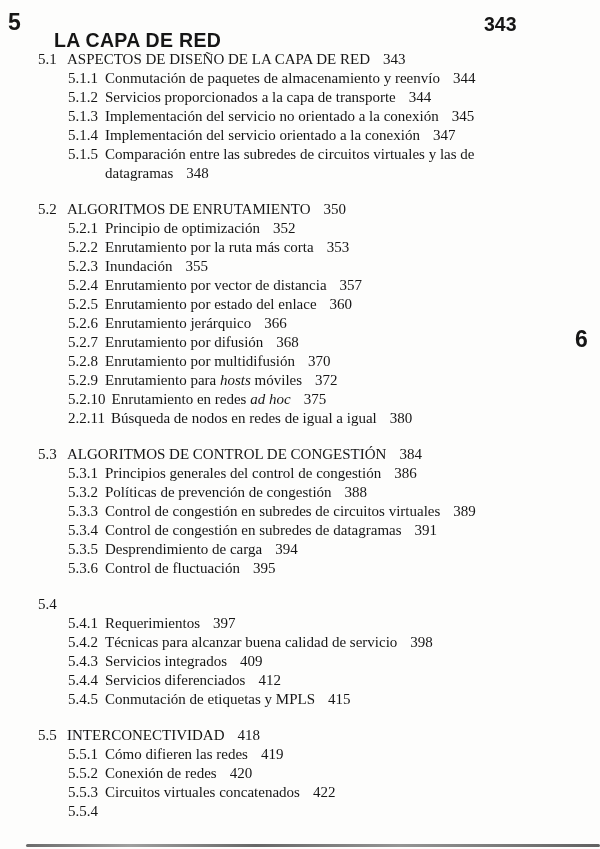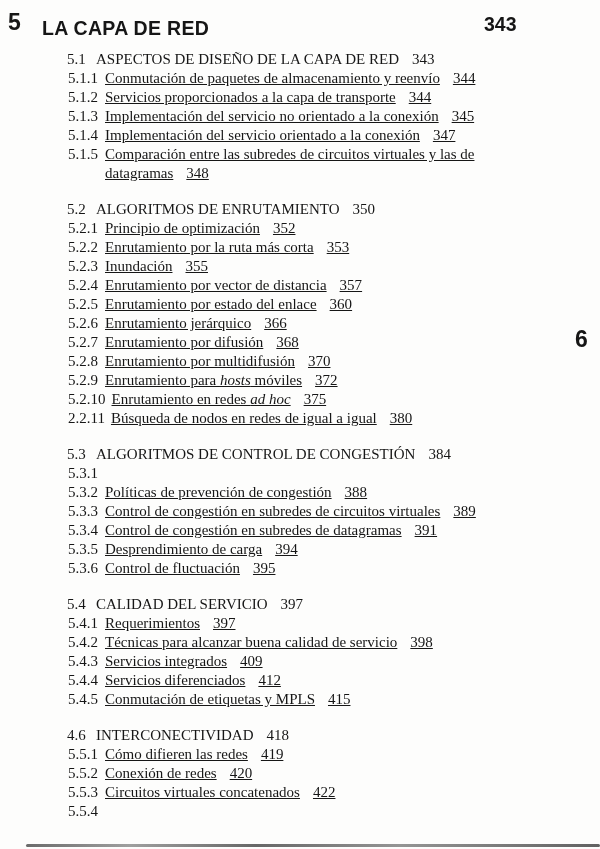--- a/index.html
+++ b/index.html
@@ -16,44 +16,44 @@
     overflow:hidden;
   }
   
   .ch-header { position:absolute; top:10px; left:0; width:100%; height:30px; }
   .ch-num {
     position:absolute; left:8px; top:0;
     font-family:"Liberation Sans", sans-serif;
     font-weight:bold; font-size:23px; line-height:24px;
   }
   .ch-title {
-    position:absolute; left:38px; top:2px; margin:4px;
+    position:absolute; left:38px; top:2px; margin:16px;
     font-family:"Liberation Sans", sans-serif;
     font-weight:bold; font-size:19.5px; line-height:24px;
     letter-spacing:0.3px;
   }
   .ch-page {
     position:absolute; left:484px; top:2px;
     font-family:"Liberation Sans", sans-serif;
     font-weight:bold; font-size:19.5px; line-height:24px;
   }
   
   .toc {
     position:absolute; top:50px; left:38px; width:530px;
     font-size:15px; line-height:19px;
   }
   .section { margin-top:17px; }
   .section:first-child { margin-top:0; }
   .sec-row { display:flex; }
-  .sec-num { min-width:22px; padding-right:7px; flex-shrink:0;margin-left:29px; }
+  .sec-num { min-width:22px; padding-right:7px; flex-shrink:0; }
   .sec-title { }
   .pg { margin-left:13px; white-space:nowrap; }
   .sub-row { display:flex; margin-left:30px; }
   .sub-num { min-width:31px; padding-right:6px; flex-shrink:0; }
-  .sub-txt { max-width:430px;text-decoration:underline; }
+  .sub-txt { max-width:430px; }
   .sub-txt i { font-style:italic; }
   
   .stray-six {
     position:absolute; left:575px; top:327px;
     font-family:"Liberation Sans", sans-serif;
     font-weight:bold; font-size:23px; line-height:24px;
   }
   
   .smudge {
     position:absolute; left:26px; bottom:2px; height:3px; width:574px;
@@ -154,20 +154,21 @@
           <span class="sub-txt">Búsqueda de nodos en redes de igual a igual<span class="pg">380</span></span>
         </div>
       </div>
       <div class="section">
         <div class="sec-row">
           <span class="sec-num">5.3</span>
           <span class="sec-title">ALGORITMOS DE CONTROL DE CONGESTIÓN<span class="pg">384</span></span>
         </div>
         <div class="sub-row">
           <span class="sub-num">5.3.1</span>
+          <span class="sub-txt">Principios generales del control de congestión<span class="pg">386</span></span>
         </div>
         <div class="sub-row">
           <span class="sub-num">5.3.2</span>
           <span class="sub-txt">Políticas de prevención de congestión<span class="pg">388</span></span>
         </div>
         <div class="sub-row">
           <span class="sub-num">5.3.3</span>
           <span class="sub-txt">Control de congestión en subredes de circuitos virtuales<span class="pg">389</span></span>
         </div>
         <div class="sub-row">
@@ -179,21 +180,20 @@
           <span class="sub-txt">Desprendimiento de carga<span class="pg">394</span></span>
         </div>
         <div class="sub-row">
           <span class="sub-num">5.3.6</span>
           <span class="sub-txt">Control de fluctuación<span class="pg">395</span></span>
         </div>
       </div>
       <div class="section">
         <div class="sec-row">
           <span class="sec-num">5.4</span>
-          <span class="sec-title">CALIDAD DEL SERVICIO<span class="pg">397</span></span>
         </div>
         <div class="sub-row">
           <span class="sub-num">5.4.1</span>
           <span class="sub-txt">Requerimientos<span class="pg">397</span></span>
         </div>
         <div class="sub-row">
           <span class="sub-num">5.4.2</span>
           <span class="sub-txt">Técnicas para alcanzar buena calidad de servicio<span class="pg">398</span></span>
         </div>
         <div class="sub-row">
@@ -204,21 +204,21 @@
           <span class="sub-num">5.4.4</span>
           <span class="sub-txt">Servicios diferenciados<span class="pg">412</span></span>
         </div>
         <div class="sub-row">
           <span class="sub-num">5.4.5</span>
           <span class="sub-txt">Conmutación de etiquetas y MPLS<span class="pg">415</span></span>
         </div>
       </div>
       <div class="section">
         <div class="sec-row">
-          <span class="sec-num">4.6</span>
+          <span class="sec-num">5.5</span>
           <span class="sec-title">INTERCONECTIVIDAD<span class="pg">418</span></span>
         </div>
         <div class="sub-row">
           <span class="sub-num">5.5.1</span>
           <span class="sub-txt">Cómo difieren las redes<span class="pg">419</span></span>
         </div>
         <div class="sub-row">
           <span class="sub-num">5.5.2</span>
           <span class="sub-txt">Conexión de redes<span class="pg">420</span></span>
         </div>

